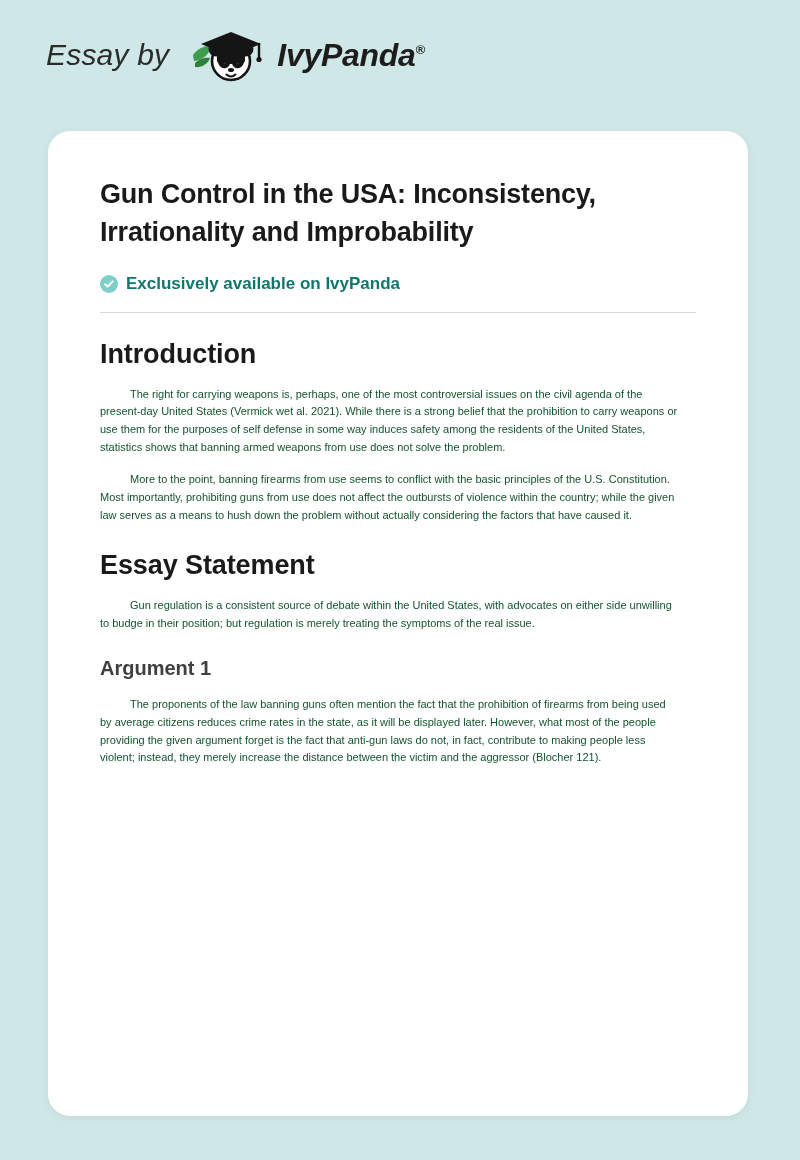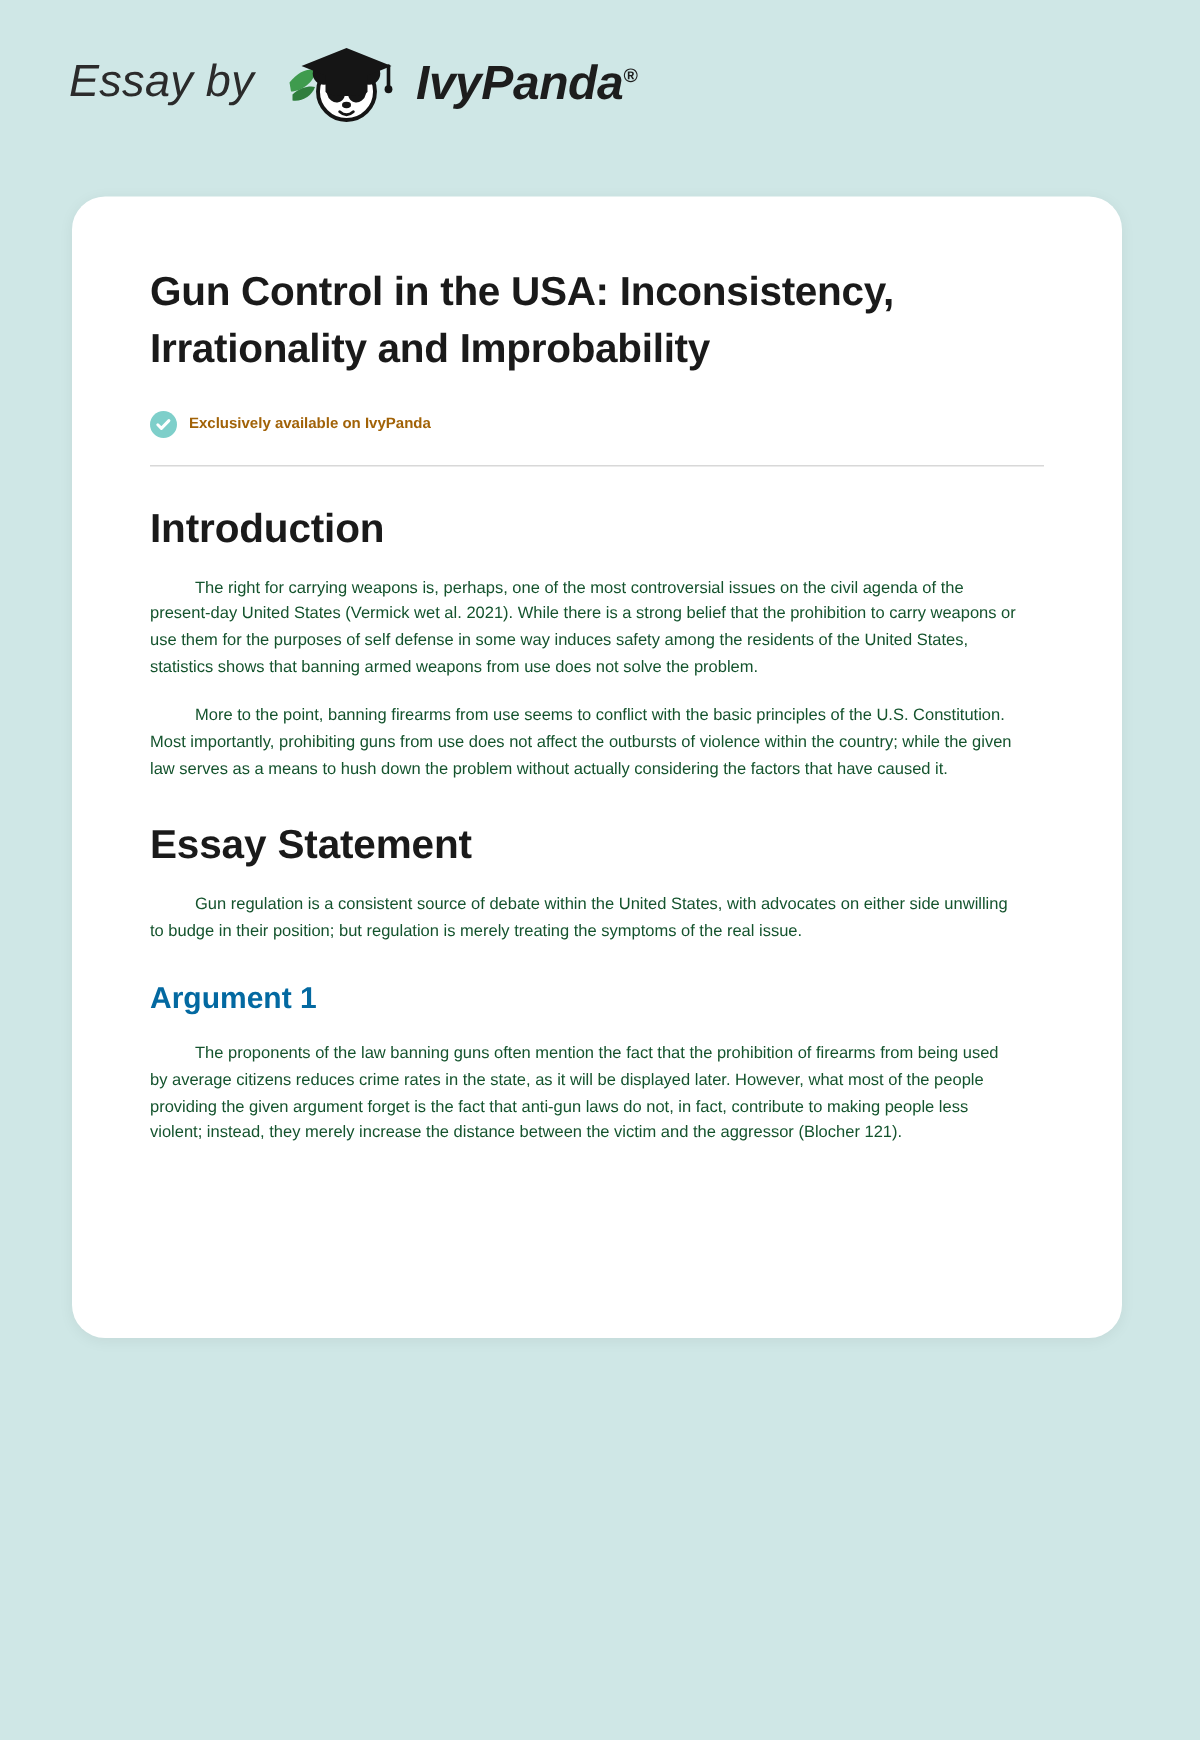--- a/index.html
+++ b/index.html
@@ -63,21 +63,21 @@
     vertical-align: super;
     font-weight: 700;
   }
 
   
   .sheet {
     position: absolute;
     left: 48px;
     top: 131px;
     width: 700px;
-    height: 761px;
+    height: 985px;
     background: #ffffff;
     border-radius: 22px;
     box-shadow: 0 2px 10px rgba(0,0,0,0.06);
     box-sizing: border-box;
     padding: 44px 52px 0 52px;
     overflow: hidden;
   }
 
   h1.doc-title {
     font-size: 27px;
@@ -99,43 +99,43 @@
     height: 18px;
     border-radius: 50%;
     background: #7ecfca;
     display: flex;
     align-items: center;
     justify-content: center;
     flex: none;
   }
   .check-badge svg { display: block; }
   .exclusive-text {
-    font-size: 10px;
-    font-weight: 700;
-    color: #a16207;
+    font-size: 17px;
+    font-weight: 700;
+    color: #0f766e;
   }
 
   .divider {
     margin-top: 18px;
     border: 0;
     border-top: 1px solid #d8d8d8;
     height: 0;
   }
 
   h2.section {
     font-size: 27px;
     font-weight: 700;
     color: #1a1a1a;
     margin: 26px 0 0 0;
     letter-spacing: -0.1px;
   }
   h3.subsection {
     font-size: 20px;
     font-weight: 700;
-    color: #0369a1;
+    color: #404040;
     margin: 24px 0 0 0;
   }
 
   p.para {
     font-size: 11px;
     line-height: 1.62;
     color: #14532d;
     margin: 14px 16px 0 0;
     text-indent: 30px;
   }

